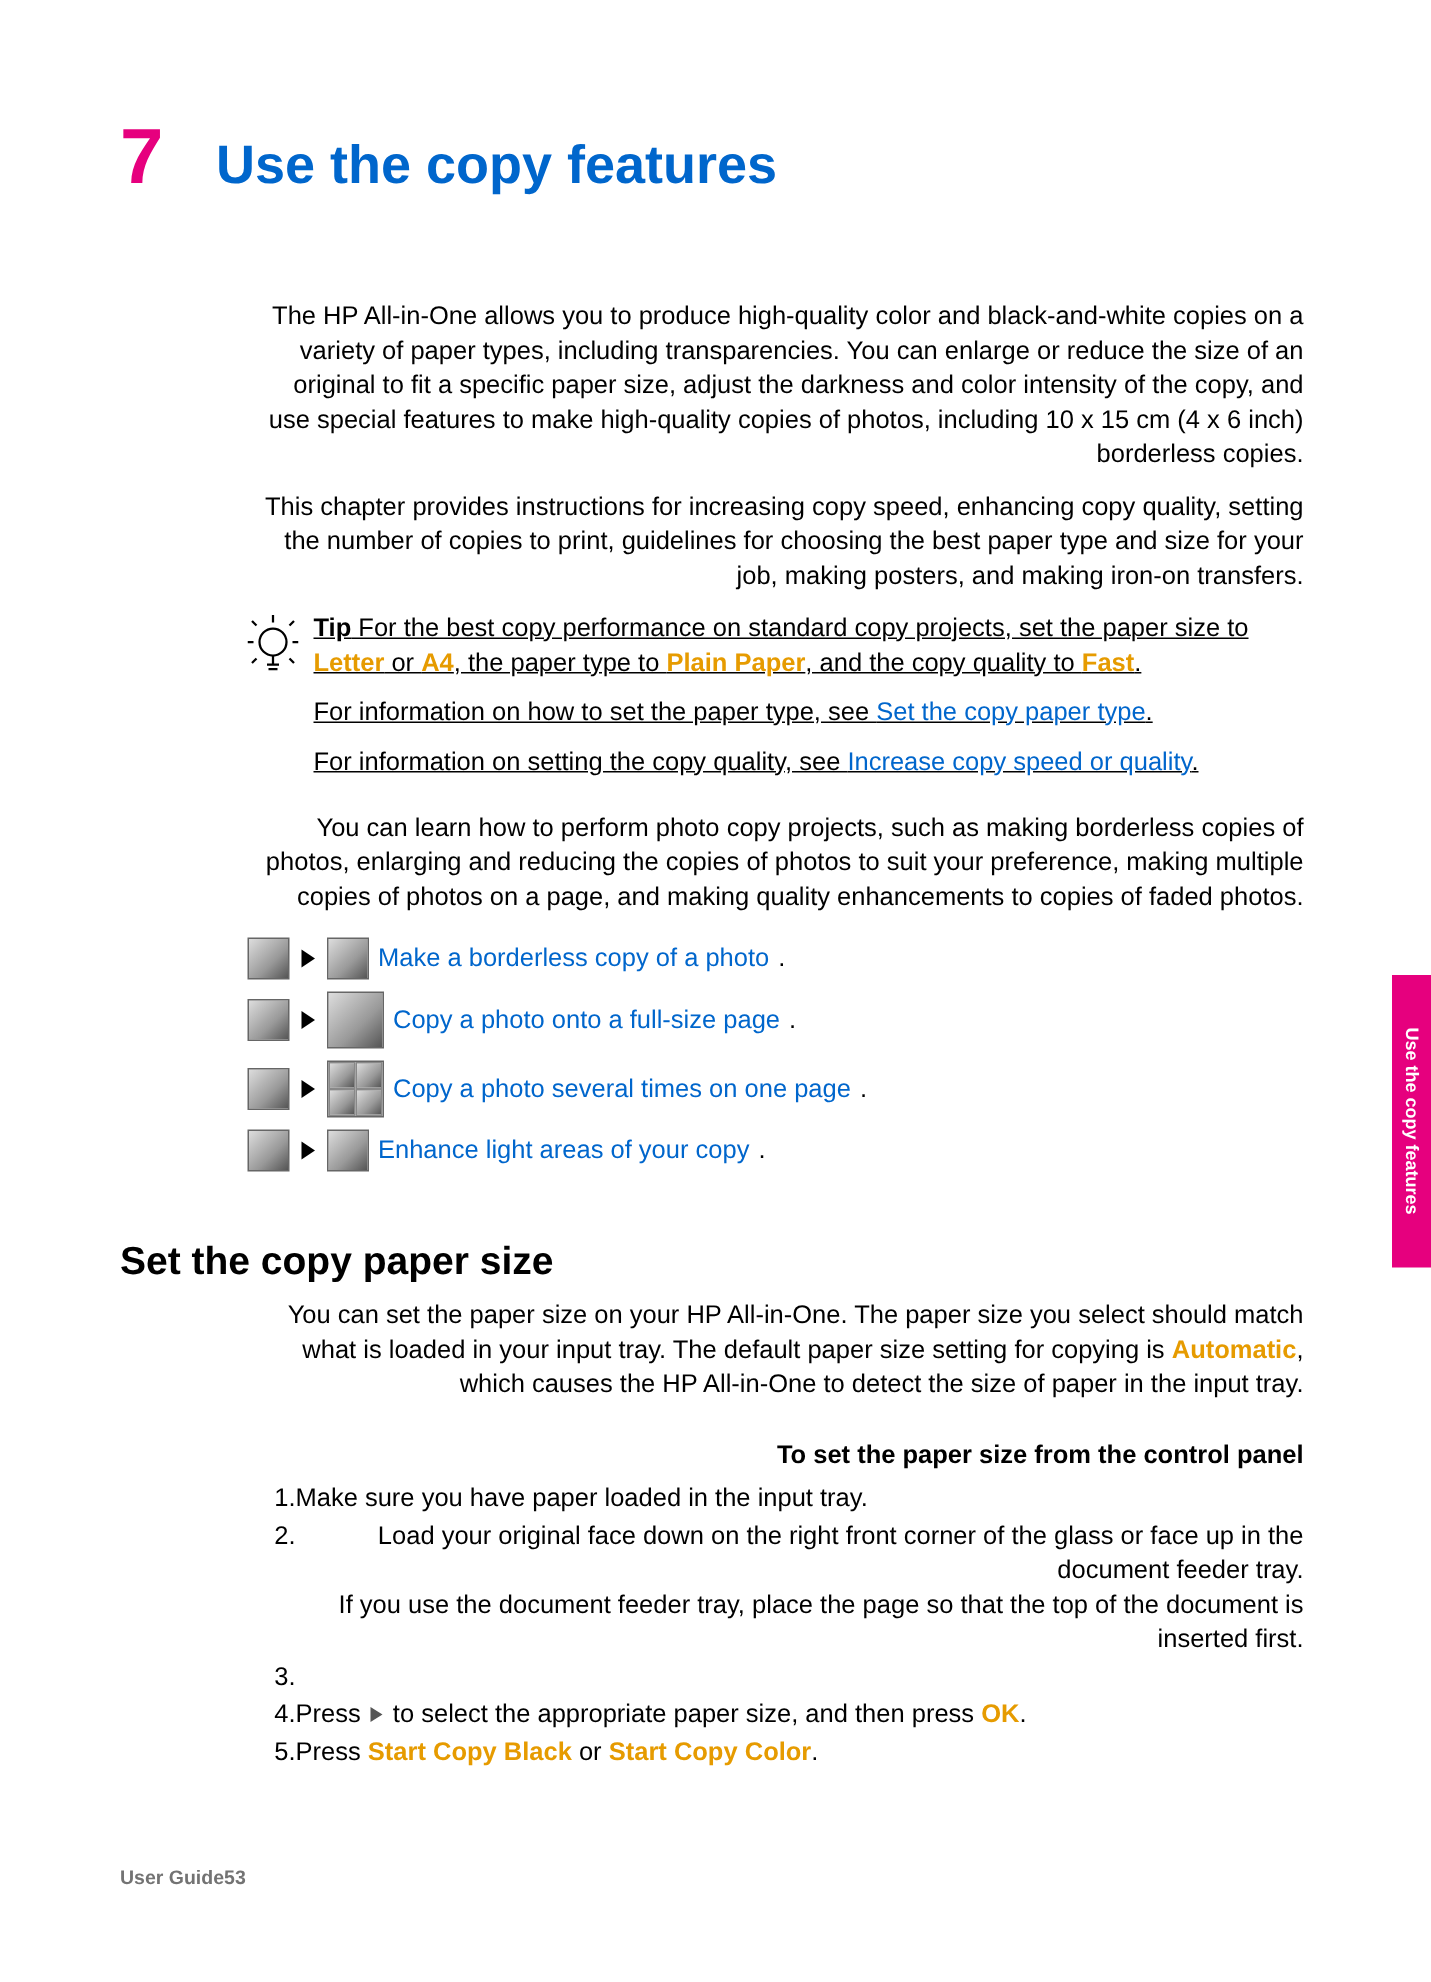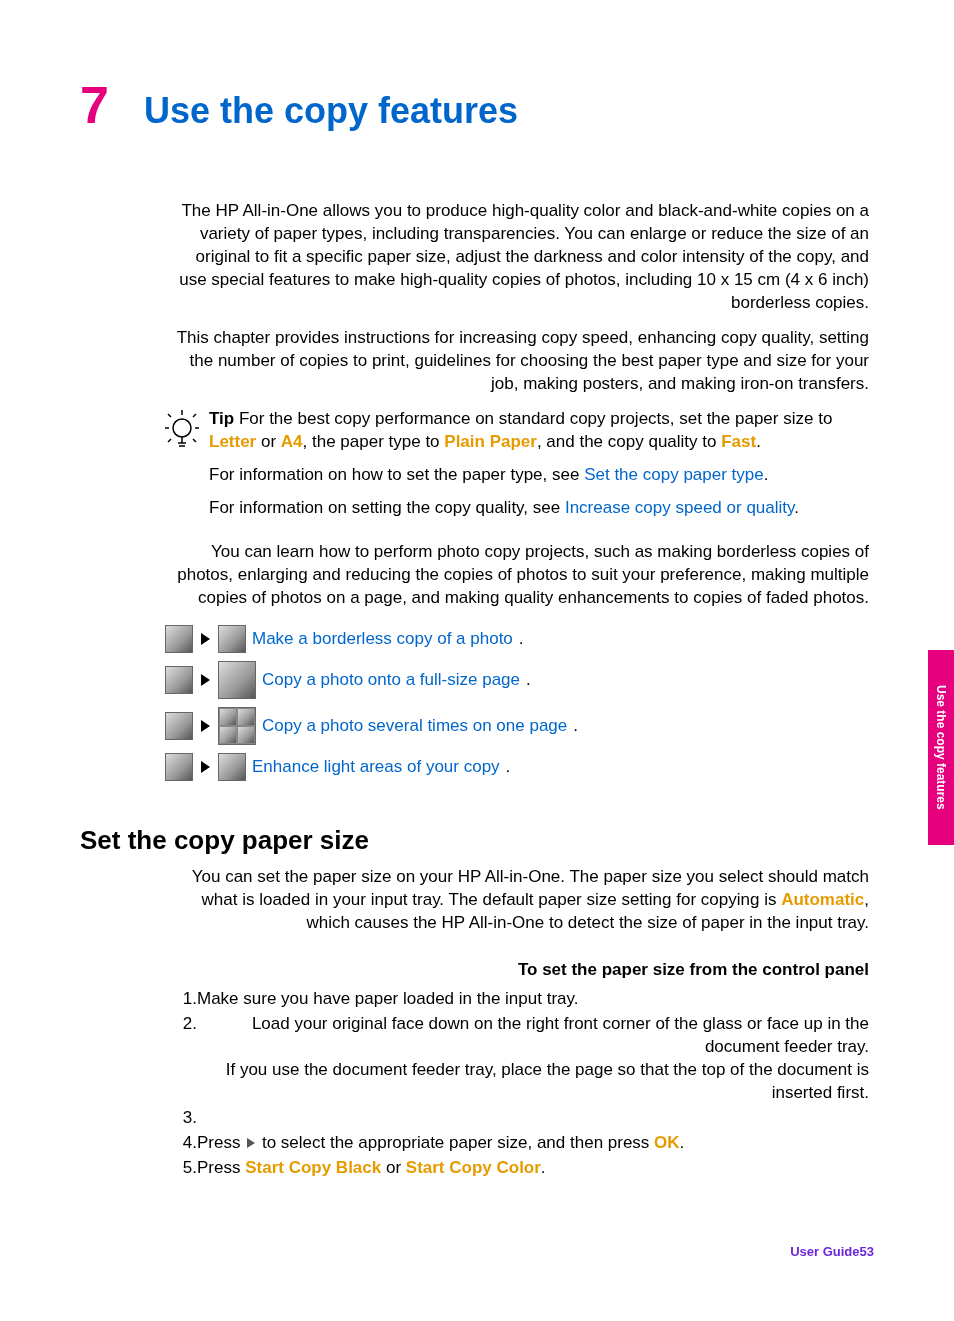--- a/index.html
+++ b/index.html
@@ -48,21 +48,21 @@
   .bulb-icon {
     flex: 0 0 34px;
     font-size: 28px;
     position: relative;
   }
   .bulb-icon svg { width: 34px; height: 44px; }
   .tip-content { flex: 1; }
   .tip-label { font-weight: bold; }
   .orange-bold { color: #e69b00; font-weight: bold; }
   .link { color: #0066cc; }
-  .tip-para { margin-bottom: 10px; }
+  .tip-para { margin-bottom: 10px; text-decoration: underline; }
   .icon-link-list { margin-left: 85px; margin-top: 15px; margin-bottom: 42px;}
   .icon-link-row {
     display: flex;
     align-items: center;
     gap: 6px;
     margin-bottom: 8px;
   }
   .thumb {
     width: 28px; height: 28px;
     border: 1px solid #666;
@@ -138,24 +138,24 @@
   .side-tab span {
     writing-mode: vertical-rl;
     white-space: nowrap;
   }
   .footer {
     position: absolute;
     bottom: 60px;
     left: 80px;
     right: 80px;
     display: flex;
-    justify-content: flex-end;
+    justify-content: flex-start;
     font-size: 13px;
     font-weight: bold;
-    color: #6d28d9;
+    color: #737373;
     margin-top: 28px;
   }
 </style>
 </head>
 <body>
 
 <div class="page">
   <div class="chapter-header">
     <div class="chapter-number">7</div>
     <div class="chapter-title">Use the copy features</div>

